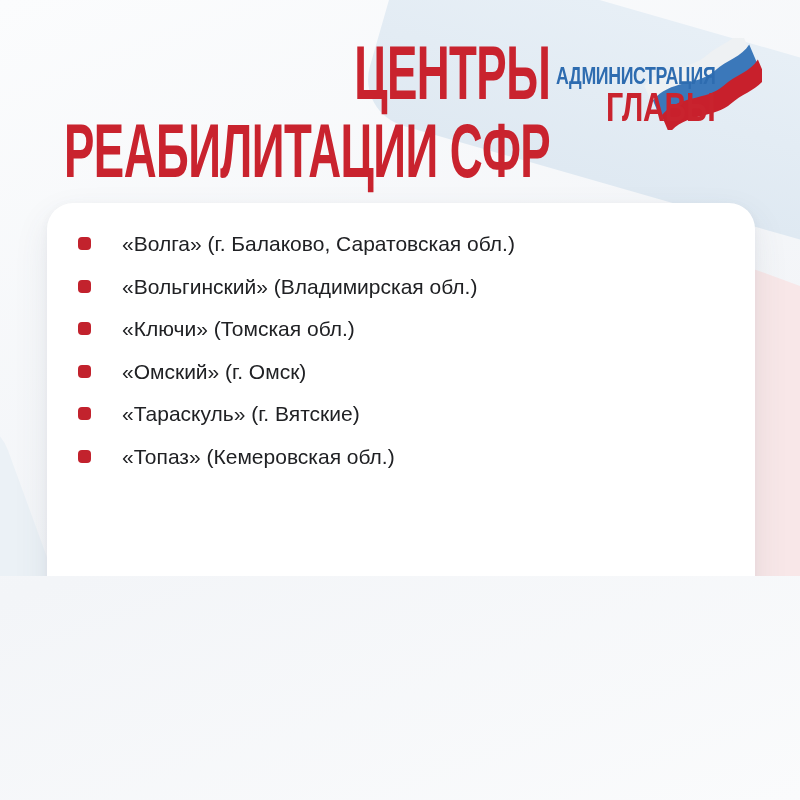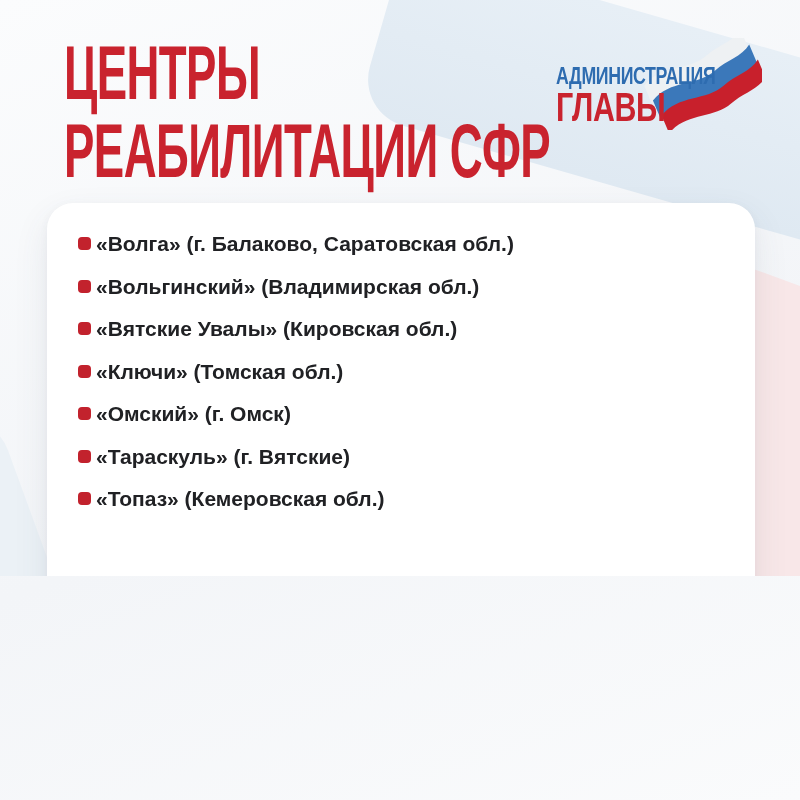--- a/index.html
+++ b/index.html
@@ -3,21 +3,21 @@
 <meta charset="utf-8">
 <style>
   * { margin: 0; padding: 0; box-sizing: border-box; }
   html, body { width: 800px; height: 800px; }
   body {
     font-family: "Liberation Sans", sans-serif;
     position: relative;
     overflow: hidden;
     background: linear-gradient(160deg, #fbfcfd 0%, #f3f5f8 55%, #fafbfc 100%);
   }
-  .canvas { position: absolute; inset: 0; width: 800px; height: 576px; overflow: hidden; }
+  .canvas { position: absolute; inset: 0; width: 800px; height: 576px; overflow: hidden; text-align: right; }
 
   
   .band { position: absolute; }
   .band-blue {
     width: 560px; height: 175px;
     right: -130px; top: 18px;
     background: linear-gradient(180deg, #e7eff6 0%, #dfe9f2 100%);
     transform: rotate(16deg);
     border-radius: 48px;
   }
@@ -73,25 +73,25 @@
     border-radius: 26px;
     box-shadow: 0 14px 34px rgba(70, 80, 100, 0.10), 0 2px 8px rgba(70, 80, 100, 0.05);
   }
   .centers-list {
     list-style: none;
     padding: 25px 36px 0 31px;
   }
   .centers-list li {
     display: flex;
     align-items: flex-start;
-    gap: 5px;
+    gap: 31px;
     margin-bottom: 11px;
     font-size: 21px;
     line-height: 31.5px;
-    font-weight: 700;
+    font-weight: 400;
     color: #202124;
   }
   .bullet {
     flex: none;
     width: 13px; height: 13px;
     margin-top: 9px;
     border-radius: 4px;
   }
   .item-text { display: block; max-width: 560px; }
 </style>
@@ -132,24 +132,20 @@
       <li>
         <span class="bullet" style="background:#C2222D;"></span>
         <span class="item-text">«Волга» (г. Балаково, Саратовская обл.)</span>
       </li>
       <li>
         <span class="bullet" style="background:#C2222D;"></span>
         <span class="item-text">«Вольгинский» (Владимирская обл.)</span>
       </li>
       <li>
         <span class="bullet" style="background:#C2222D;"></span>
-        <span class="item-text">«Вятские Увалы» (Кировская обл.)</span>
-      </li>
-      <li>
-        <span class="bullet" style="background:#C2222D;"></span>
         <span class="item-text">«Ключи» (Томская обл.)</span>
       </li>
       <li>
         <span class="bullet" style="background:#C2222D;"></span>
         <span class="item-text">«Омский» (г. Омск)</span>
       </li>
       <li>
         <span class="bullet" style="background:#C2222D;"></span>
         <span class="item-text">«Тараскуль» (г. Вятские)</span>
       </li>

